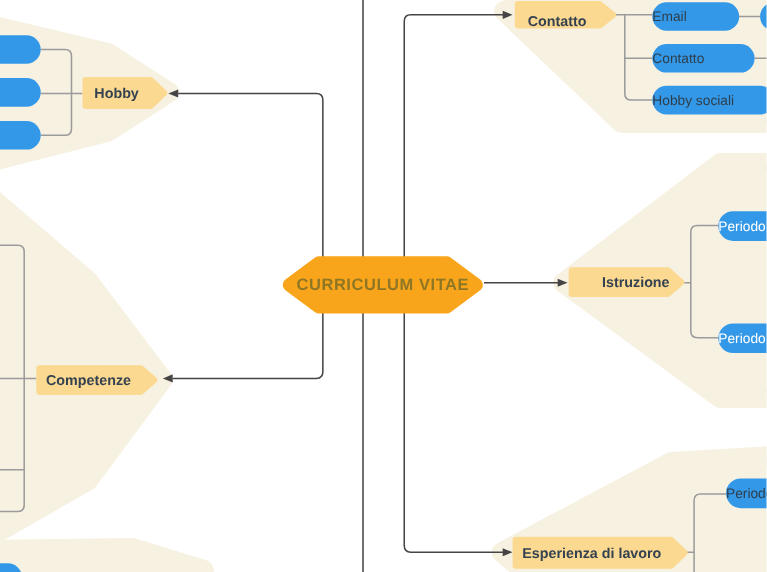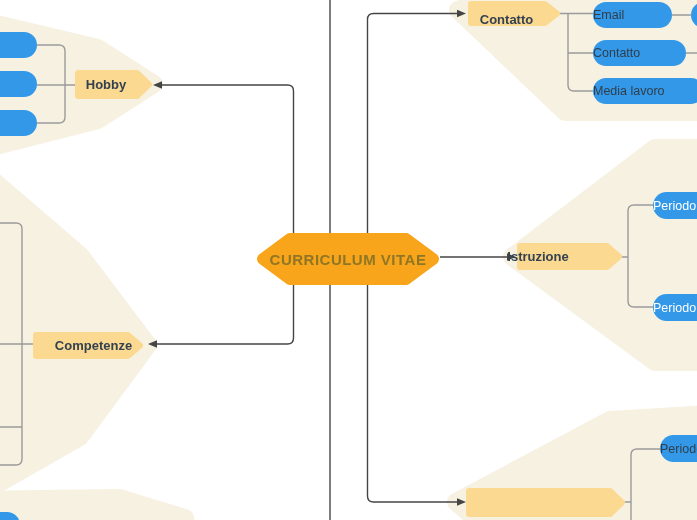--- a/index.html
+++ b/index.html
@@ -57,32 +57,33 @@
     <polygon class="tag-shape" points="520,246 607,246 619,256.5 607,267 520,267"></polygon>
     <polygon class="tag-shape" points="469,491 610,491 622,502.5 610,514 469,514"></polygon>
 
     <polygon class="center-shape" points="263,259 290,239 406,239 433,259 406,279 290,279"></polygon>
   </svg>
 
   <div class="label center-label" style="left:256px;top:233px;width:184px;height:52px;">CURRICULUM VITAE</div>
 
   <div class="label" style="left:468px;top:1px;width:77px;height:37px;">Contatto</div>
   <div class="label" style="left:75px;top:70px;width:62px;height:29px;">Hobby</div>
-  <div class="label" style="left:33px;top:332px;width:95px;height:27px;margin-left:13px;">Competenze</div>
-  <div class="label" style="left:493px;top:243px;width:90px;height:27px;">Istruzione</div>
+  <div class="label" style="left:33px;top:332px;width:95px;height:27px;">Competenze</div>
+  <div class="label" style="left:533px;top:243px;width:90px;height:27px;">Istruzione</div>
+  <div class="label" style="left:466px;top:488px;width:144px;height:29px;">Esperienza di lavoro</div>
 
   <div class="pill" style="left:593px;top:2px;width:79px;height:26px;">
     <span>Email</span>
   </div>
   <div class="pill" style="left:691px;top:2px;width:85px;height:26px;"></div>
   <div class="pill" style="left:593px;top:40px;width:93px;height:26px;">
     <span>Contatto</span>
   </div>
   <div class="pill" style="left:593px;top:78px;width:111px;height:26px;">
-    <span>Media lavoro</span>
+    <span>Hobby sociali</span>
   </div>
 
   <div class="pill light" style="left:653px;top:192px;width:93px;height:27px;">
     <span>Periodo</span>
   </div>
   <div class="pill light" style="left:653px;top:294px;width:93px;height:27px;">
     <span>Periodo</span>
   </div>
 
   <div class="pill" style="left:660px;top:435px;width:93px;height:27px;">

